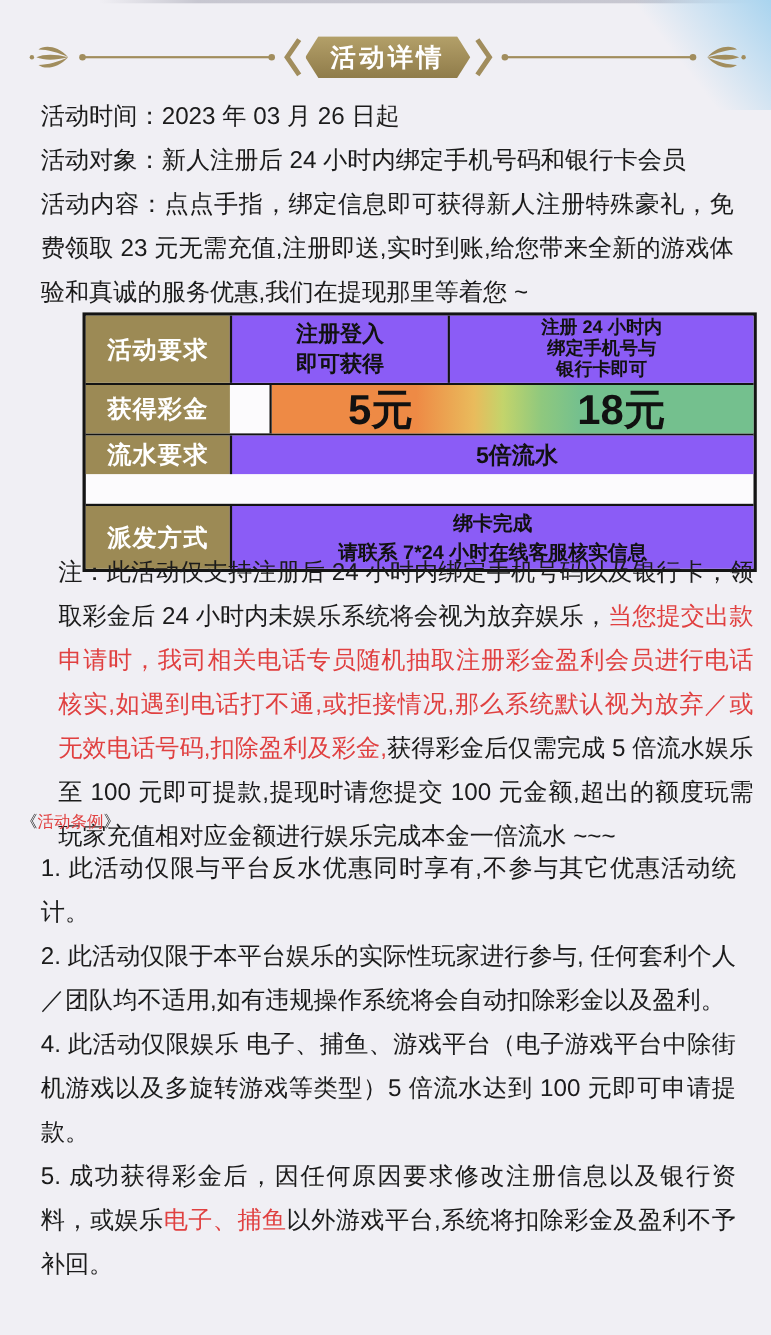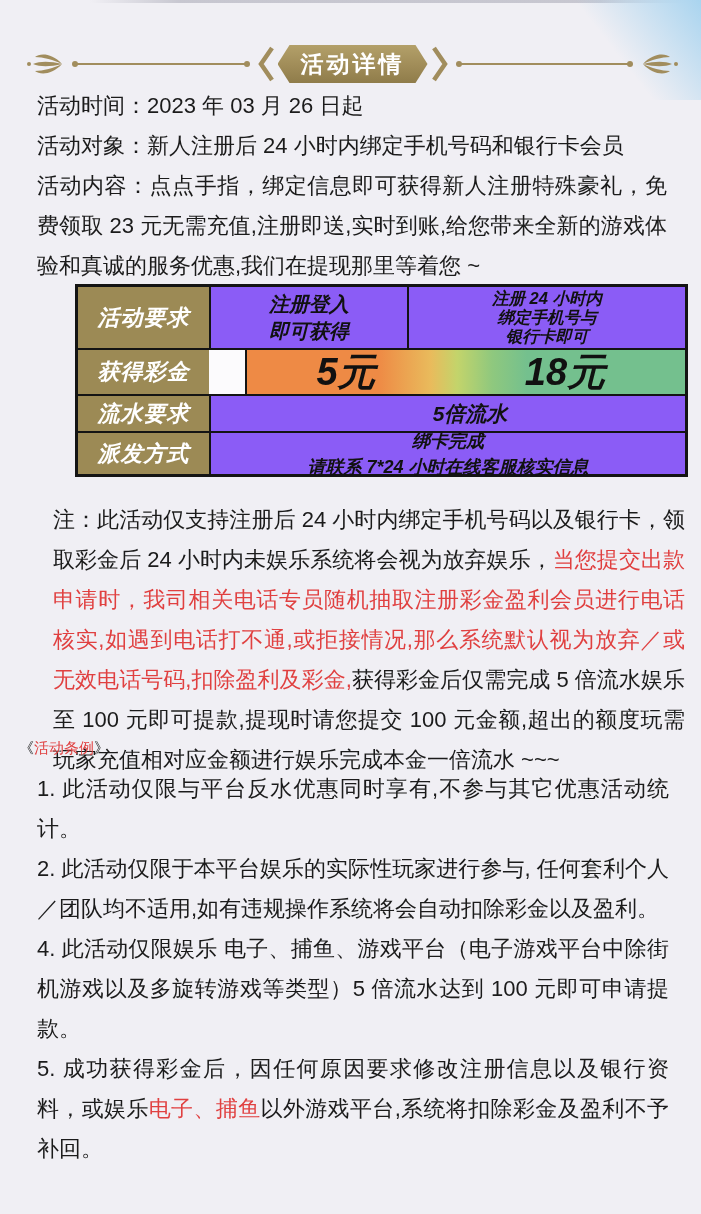--- a/index.html
+++ b/index.html
@@ -13,21 +13,21 @@
     background:var(--page-bg);
     font-family:"Liberation Sans","DejaVu Sans",sans-serif;
     color:var(--text);
   }
   
   .top-strip{position:absolute;top:0;left:90px;right:10px;height:3px;
     background:linear-gradient(90deg,rgba(160,160,175,0),rgba(150,150,165,.45) 15%,rgba(150,150,165,.45) 85%,rgba(160,160,175,0));}
   .blue-corner{position:absolute;top:0;right:0;width:140px;height:100px;
     background:linear-gradient(232deg,var(--blue) 0%,rgba(240,239,244,0) 58%);}
   
-  .orn-row{position:absolute;top:44px;left:26px;right:22px;height:40px;
+  .orn-row{position:absolute;top:32px;left:26px;right:22px;height:40px;
     display:flex;align-items:center;color:var(--gold);}
   .orn-line{flex:1;height:2px;background:var(--gold);position:relative;margin:0 8px;}
   .orn-line::before,.orn-line::after{content:"";position:absolute;top:-2px;width:6px;height:6px;border-radius:50%;background:var(--gold);}
   .orn-line::before{left:-4px;} .orn-line::after{right:-4px;}
   .flourish{flex:0 0 auto;display:block;}
   .flourish.mirror{transform:scaleX(-1);}
   .chevron{flex:0 0 auto;display:block;margin:0 2px;}
   .badge{
     flex:0 0 auto;width:150px;height:38px;display:flex;align-items:center;justify-content:center;
     background:linear-gradient(180deg,#b3a069 0%,#a08c58 55%,#8f7c4a 100%);
@@ -36,28 +36,28 @@
   .badge-title{color:#fff;font-size:23px;font-weight:bold;letter-spacing:3px;white-space:nowrap;}
   
   .para{margin:0;font-size:22px;line-height:40px;text-align:justify;color:var(--text);}
   .red{color:var(--red);}
   .info-block{position:absolute;top:86px;left:37px;width:630px;}
   .note-block{position:absolute;top:500px;left:37px;width:632px;margin-left:16px;}
   .rules-heading{position:absolute;top:727px;left:19px;width:640px;font-size:15px;line-height:42px;margin:0;}
   .rules-block{position:absolute;top:769px;left:37px;width:632px;}
   
   .promo-table{position:absolute;top:284px;left:75px;width:613px;border:3px solid #141414;background:#fcfbfd;}
-  .t-row{display:flex;border-top:2px solid #141414;font-style:italic;}
+  .t-row{display:flex;border-top:2px solid #141414;}
   .t-row:first-child{border-top:none;}
   .t-head{flex:0 0 131px;background:var(--table-gold);color:#fff;font-weight:bold;font-size:22px;
     display:flex;align-items:center;justify-content:center;letter-spacing:1px;}
   .t-cell{display:flex;flex-direction:column;align-items:center;justify-content:center;
     border-left:2px solid #141414;background:#8b5cf6;text-align:center;font-weight:bold;color:#111;}
   .c2{flex:0 0 198px;} .c3{flex:1;}
-  .r1{height:61px;} .r2{height:46px;gap:36px;} .r3{height:37px;} .r4{height:43px;}
+  .r1{height:61px;} .r2{height:46px;gap:36px;} .r3{height:37px;} .r4{height:59px;margin-top:27px;}
   .r1 .c2 .ln{font-size:20px;line-height:27px;}
   .r1 .c3 .ln{font-size:16.5px;line-height:19px;}
   .grad-strip{flex:1;display:flex;border-left:2px solid #141414;
     background:linear-gradient(90deg,var(--orange) 0%,var(--orange) 30%,#e9bb5c 42%,#c3d46b 48%,#8fc87e 56%,var(--green) 64%,var(--green) 100%);}
   .grad-half{display:flex;align-items:center;justify-content:center;font-size:38px;font-weight:bold;color:#111;}
   .grad-half.h2{flex:0 0 198px;} .grad-half.h3{flex:1;}
   .t-cell.span-cell{flex:1;font-size:21px;padding-left:44px;}
   .r4 .c2 .ln{font-size:19px;line-height:26px;}
   .r4 .c3 .ln{font-size:18px;line-height:26px;white-space:nowrap;}
 </style>

